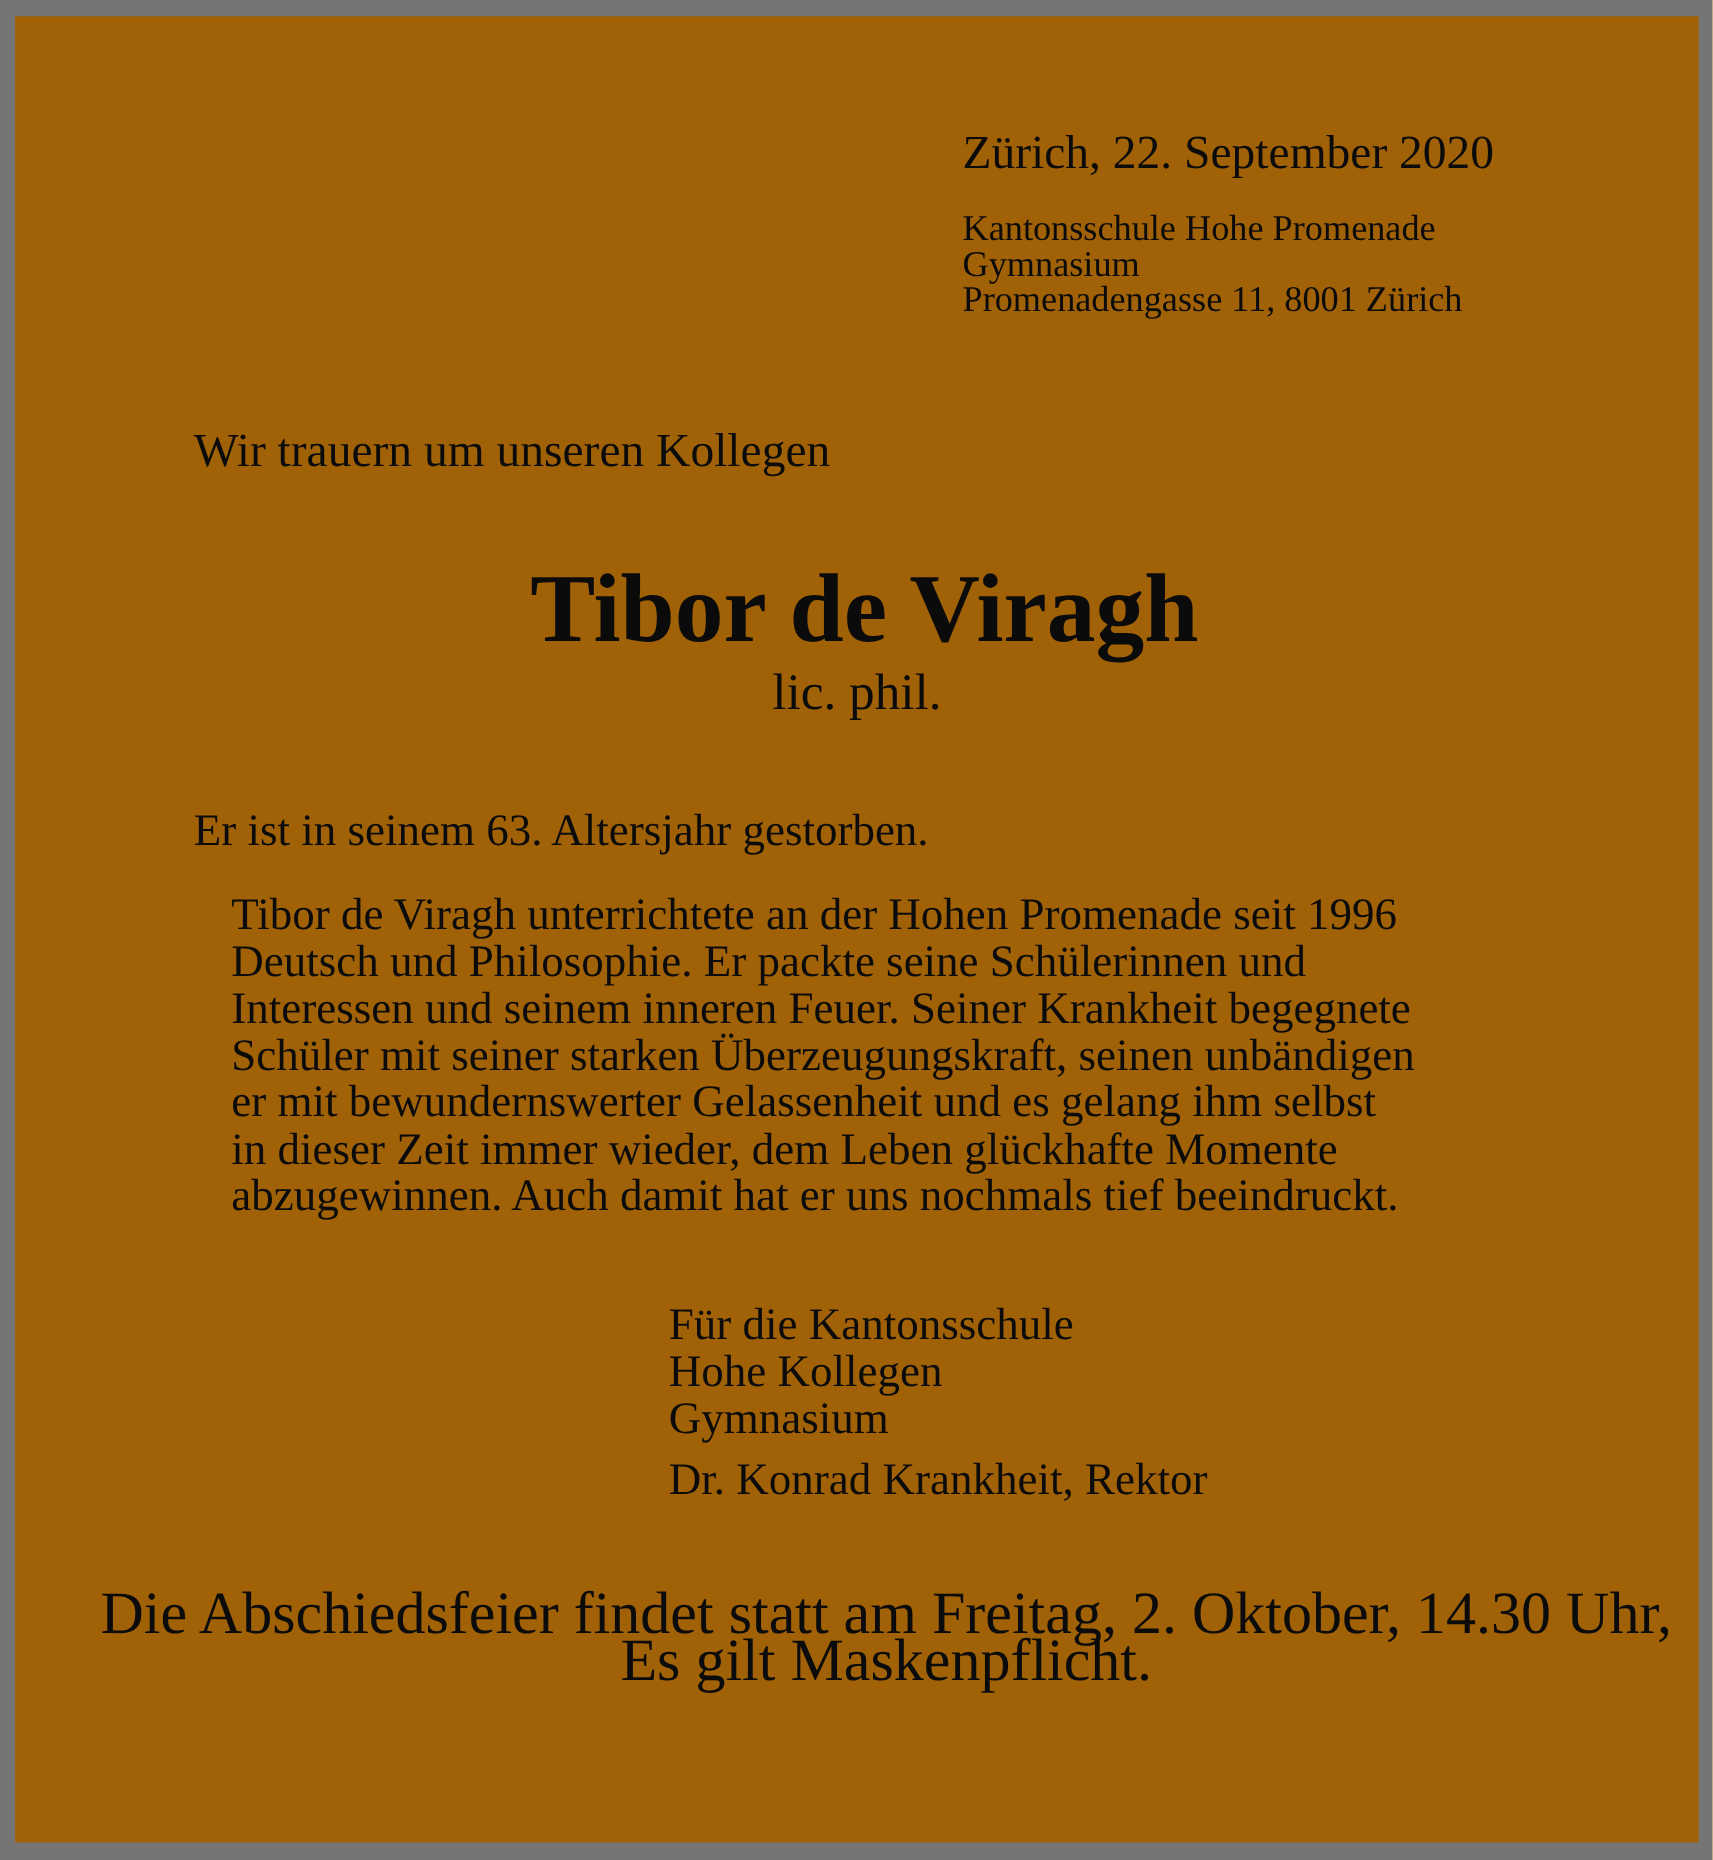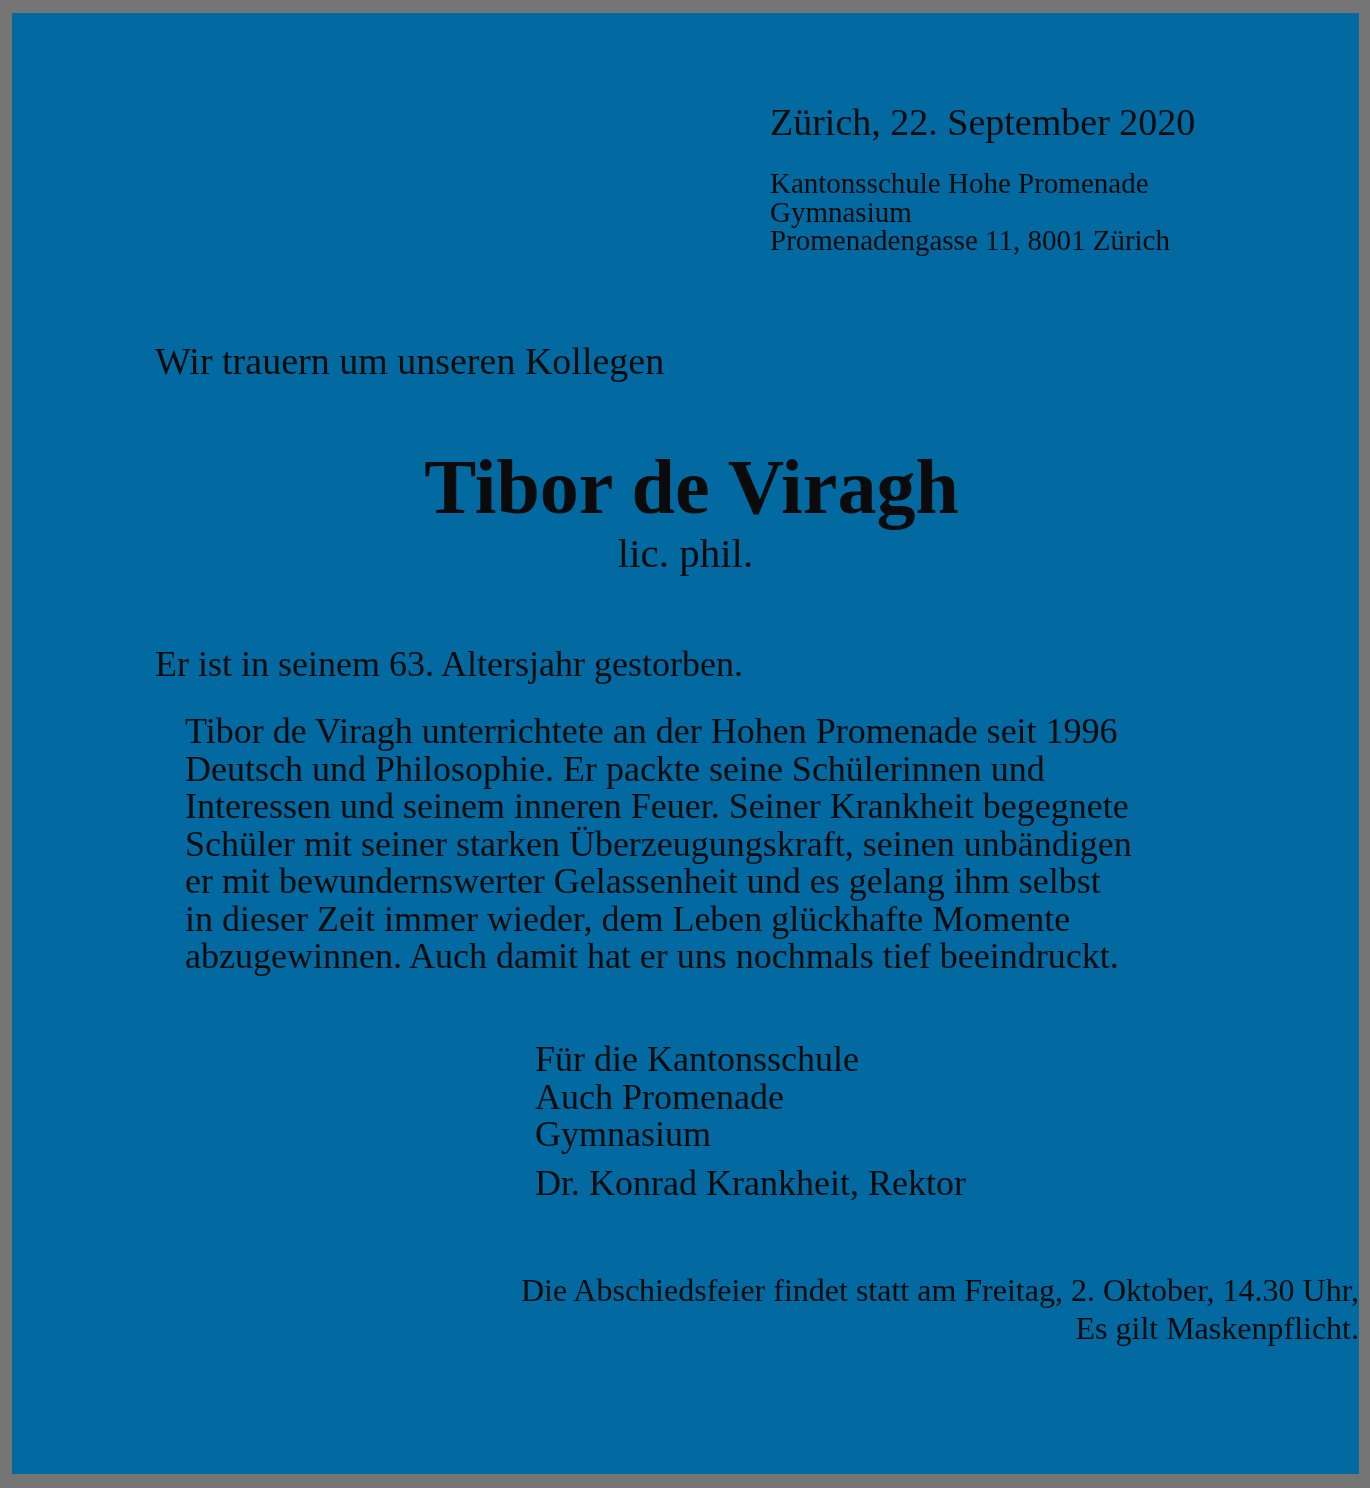--- a/index.html
+++ b/index.html
@@ -5,21 +5,21 @@
   html, body {
     margin: 0;
     padding: 0;
     background: #ffffff;
   }
   .page-frame {
     position: relative;
     box-sizing: border-box;
     width: 1370px;
     height: 1488px;
-    background: #0369a1;
+    background: #a16207;
     border-style: solid;
     border-color: #757575;
     border-top-width: 13px;
     border-left-width: 12px;
     border-right-width: 11px;
     border-bottom-width: 14px;
     font-family: "Liberation Serif", "DejaVu Serif", serif;
     color: #0b0b0b;
     overflow: hidden;
   }
@@ -70,22 +70,22 @@
     font-size: 36px; line-height: 37.5px;
   }
   .signature-block div { white-space: nowrap; }
   .signer {
     left: 523px; top: 1152px;
     font-size: 36px; line-height: 37.5px;
     white-space: nowrap;
   }
   .ceremony {
     left: 0; right: 0; top: 1259px;
-    text-align: right;
-    font-size: 32px; line-height: 37.5px; padding-left: 47px;
+    text-align: center;
+    font-size: 48px; line-height: 37.5px; padding-left: 47px;
   }
   .ceremony div { white-space: nowrap; }
 </style>
 </head>
 <body>
 
 <div class="page-frame">
 
   <div class="abs dateline">Zürich, 22. September 2020</div>
 
@@ -108,21 +108,21 @@
     <div>Deutsch und Philosophie. Er packte seine Schülerinnen und</div>
     <div>Interessen und seinem inneren Feuer. Seiner Krankheit begegnete</div>
     <div>Schüler mit seiner starken Überzeugungskraft, seinen unbändigen</div>
     <div>er mit bewundernswerter Gelassenheit und es gelang ihm selbst</div>
     <div>in dieser Zeit immer wieder, dem Leben glückhafte Momente</div>
     <div>abzugewinnen. Auch damit hat er uns nochmals tief beeindruckt.</div>
   </div>
 
   <div class="abs signature-block">
     <div>Für die Kantonsschule</div>
-    <div>Auch Promenade</div>
+    <div>Hohe Kollegen</div>
     <div>Gymnasium</div>
   </div>
 
   <div class="abs signer">Dr. Konrad Krankheit, Rektor</div>
 
   <div class="abs ceremony">
     <div>Die Abschiedsfeier findet statt am Freitag, 2. Oktober, 14.30 Uhr,</div>
     <div>Es gilt Maskenpflicht.</div>
   </div>
 

